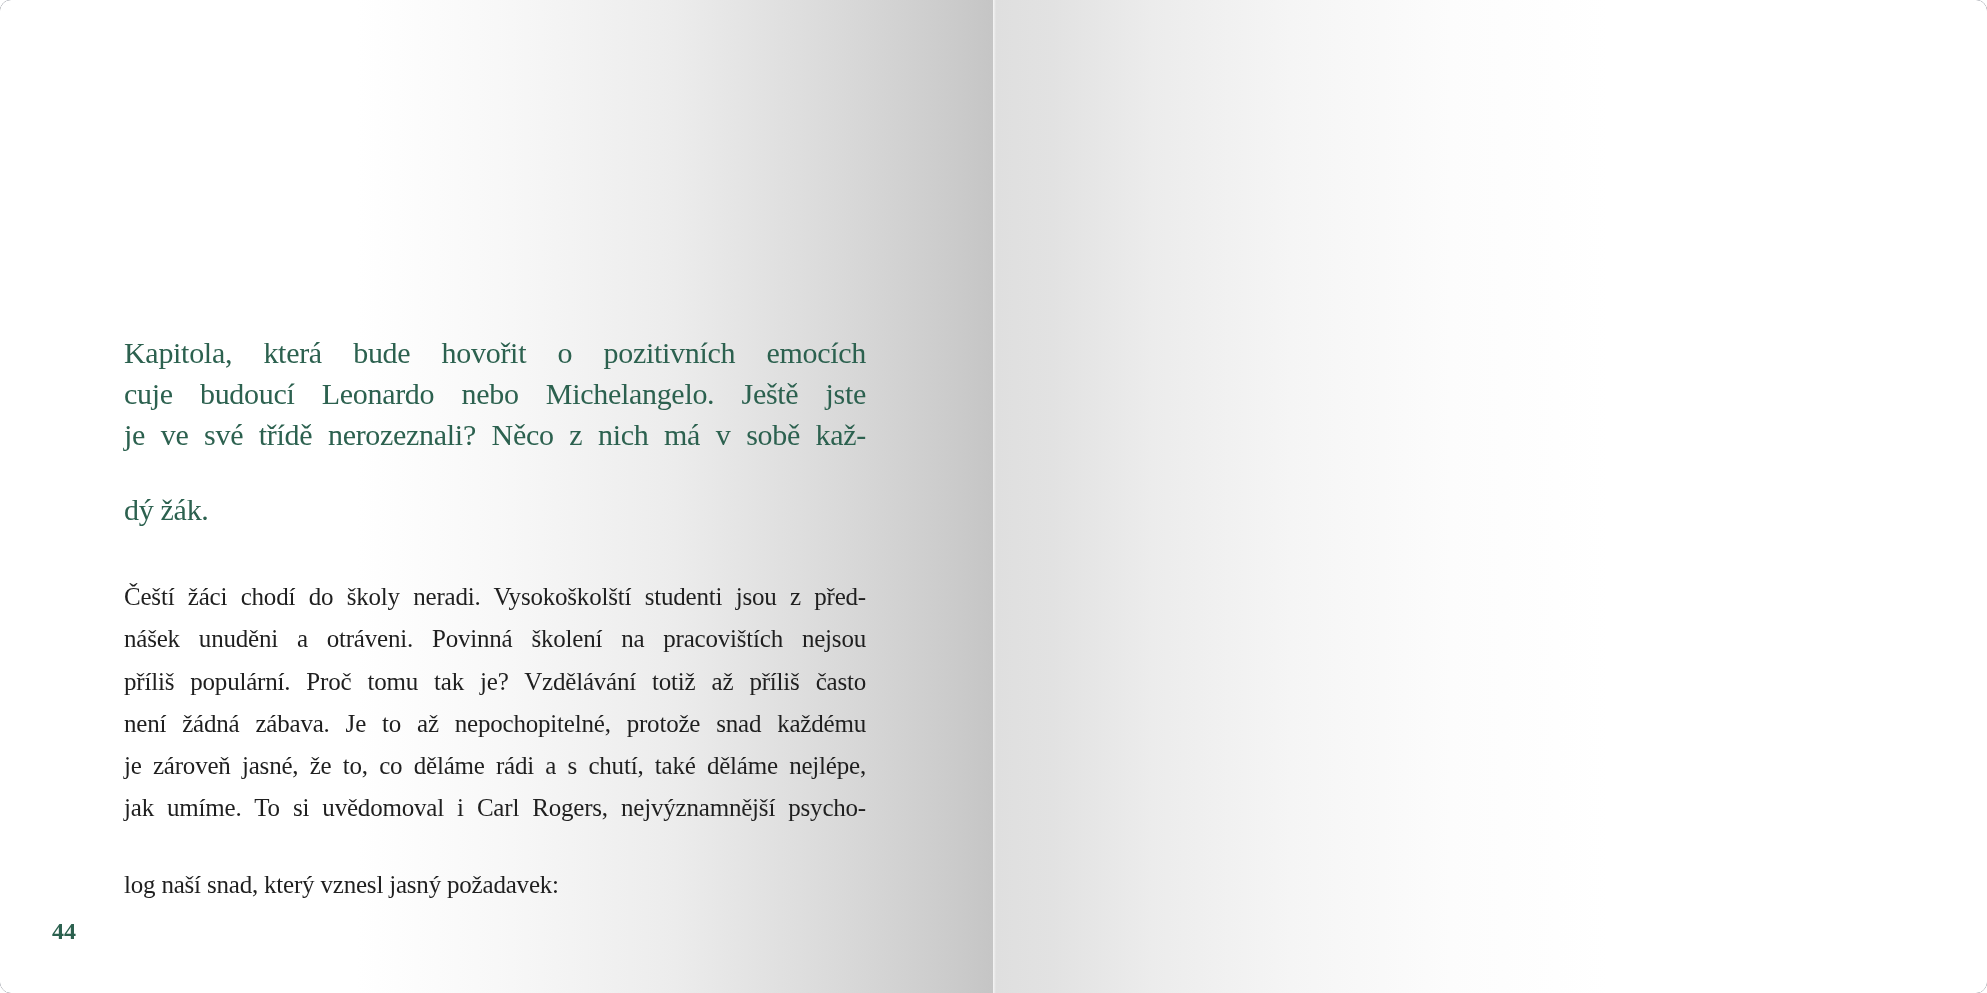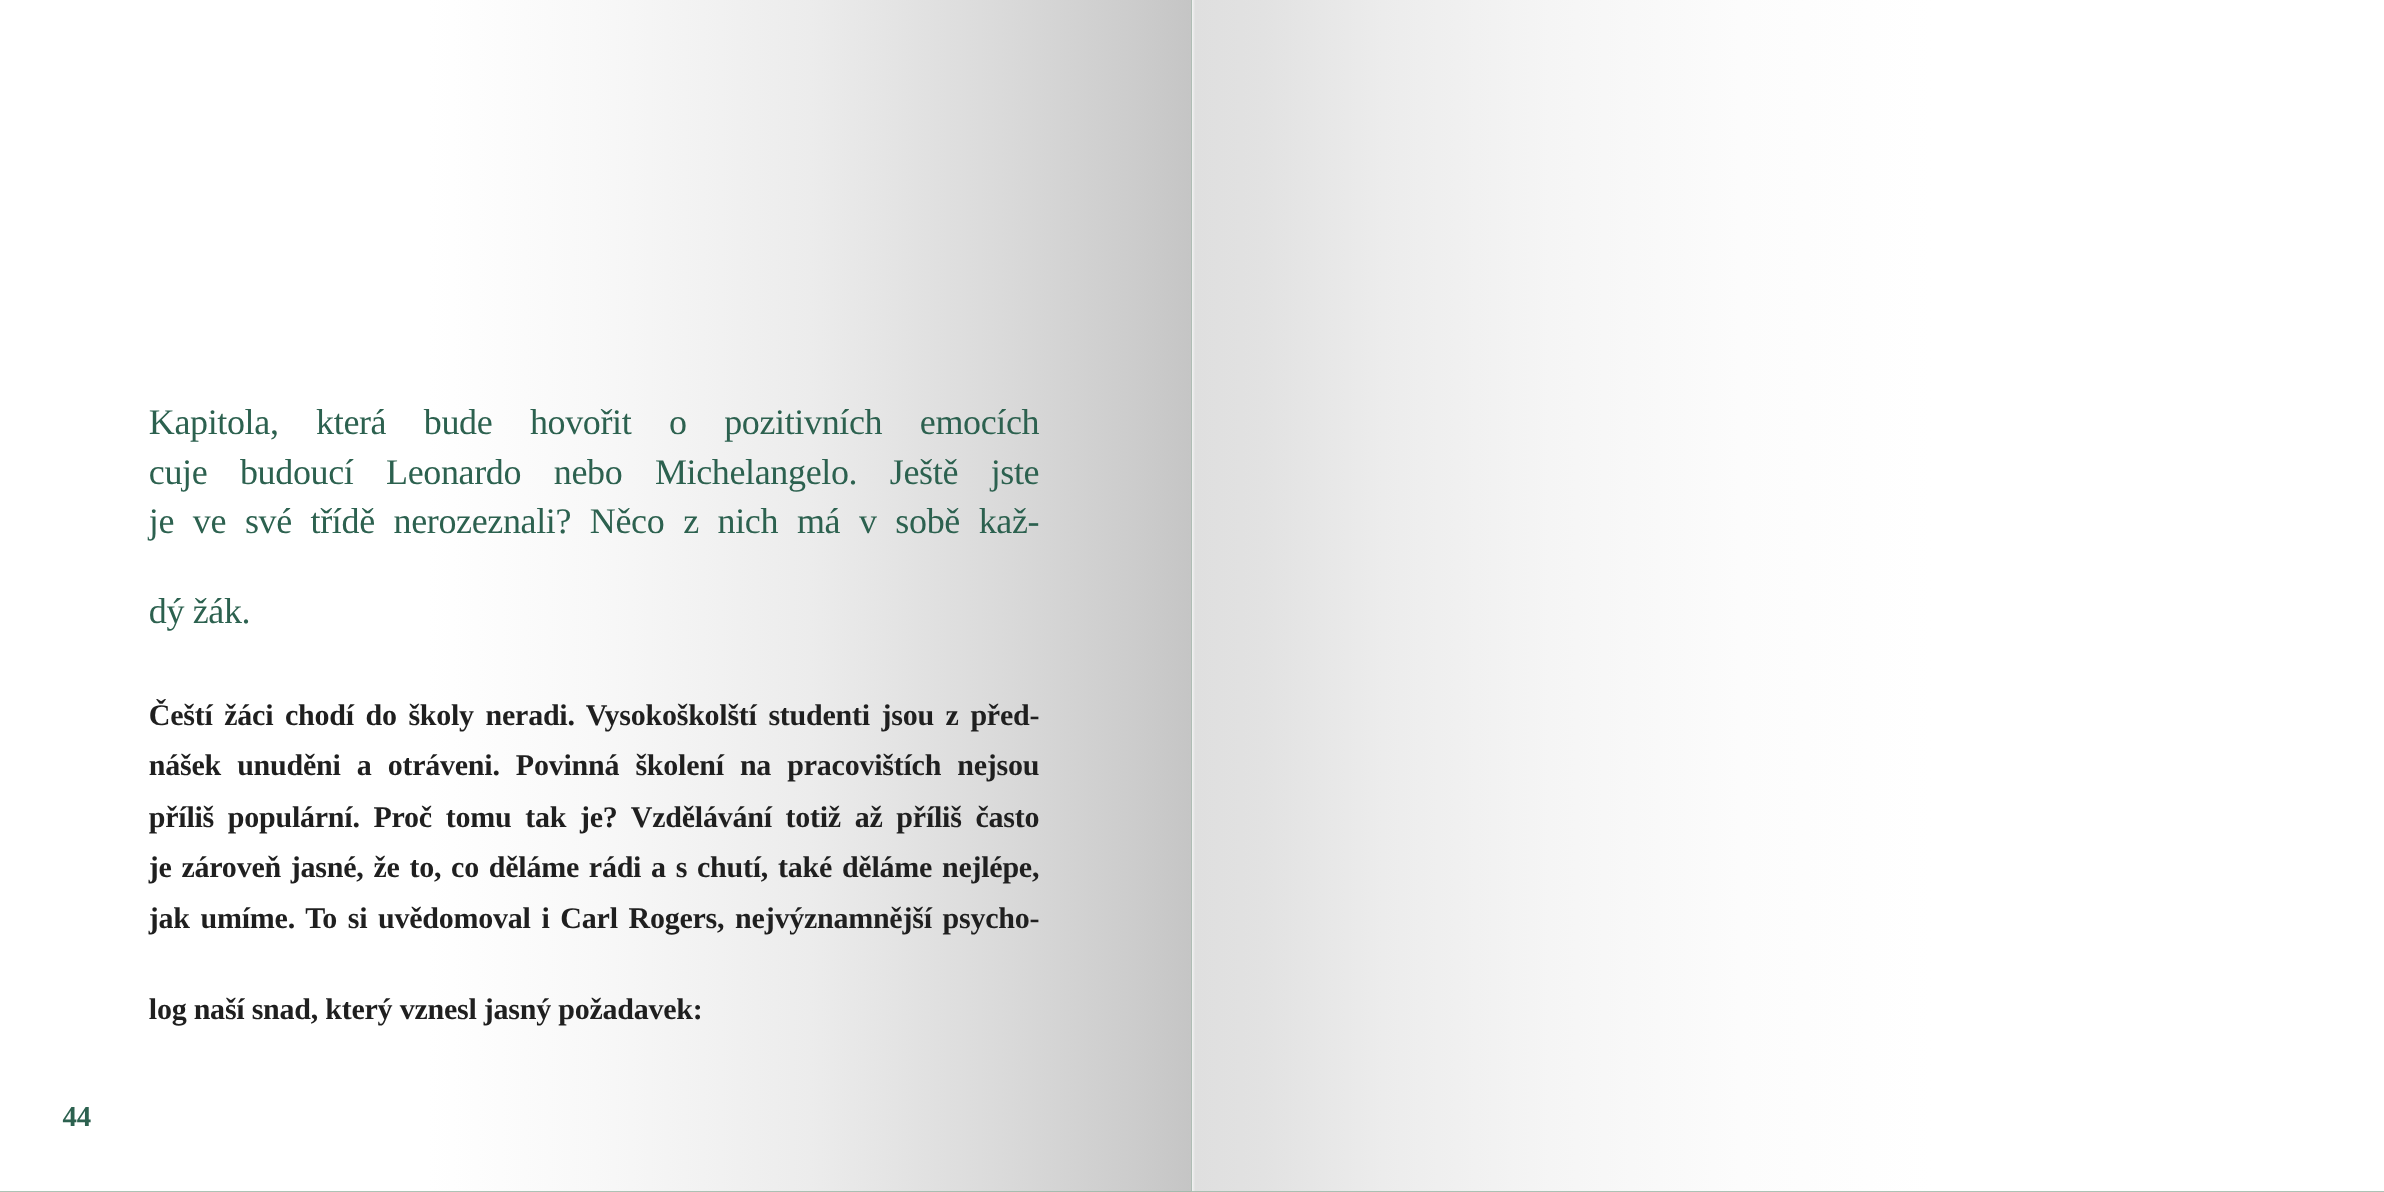--- a/index.html
+++ b/index.html
@@ -5,22 +5,23 @@
   html, body {
     margin: 0;
     padding: 0;
     background: #ffffff;
   }
   .spread {
     position: relative;
     width: 1987px;
     height: 993px;
     overflow: hidden;
-    background: #14532d;
+    background: #0f172a;
     font-family: "Liberation Serif", "DejaVu Serif", serif;
+    border-radius: 11px;
   }
   .page {
     position: absolute;
     top: 0;
     height: 100%;
   }
   
   .page-left {
     left: 0;
     width: 993px;
@@ -46,21 +47,20 @@
   .heading-left {
     left: 124px;
     top: 332px;
     width: 742px;
   }
   .bodytext {
     position: absolute;
     font-size: 25px;
     line-height: 42.3px;
     letter-spacing: -0.2px;
-    font-weight: bold;
   }
   .bodytext-left {
     left: 124px;
     top: 576px;
     width: 742px;
   }
   
   .tline {
     text-align: justify;
     text-align-last: justify;
@@ -87,20 +87,21 @@
     <div class="heading heading-left" style="color: rgb(44, 97, 79);">
         <div class="tline">Kapitola, která bude hovořit o pozitivních emocích</div>
         <div class="tline">cuje budoucí Leonardo nebo Michelangelo. Ještě jste</div>
         <div class="tline">je ve své třídě nerozeznali? Něco z nich má v sobě kaž-</div>
         <div class="tline tline-last">dý žák.</div>
       </div>
     <div class="bodytext bodytext-left" style="color: rgb(31, 31, 31);">
         <div class="tline">Čeští žáci chodí do školy neradi. Vysokoškolští studenti jsou z před-</div>
         <div class="tline">nášek unuděni a otráveni. Povinná školení na pracovištích nejsou</div>
         <div class="tline">příliš populární. Proč tomu tak je? Vzdělávání totiž až příliš často</div>
+        <div class="tline">není žádná zábava. Je to až nepochopitelné, protože snad každému</div>
         <div class="tline">je zároveň jasné, že to, co děláme rádi a s chutí, také děláme nejlépe,</div>
         <div class="tline">jak umíme. To si uvědomoval i Carl Rogers, nejvýznamnější psycho-</div>
         <div class="tline tline-last">log naší snad, který vznesl jasný požadavek:</div>
       </div>
     <div class="pagenum pagenum-left" style="color: rgb(44, 97, 79);">44</div>
   </div>
 
   <div class="page page-right">
     
     

